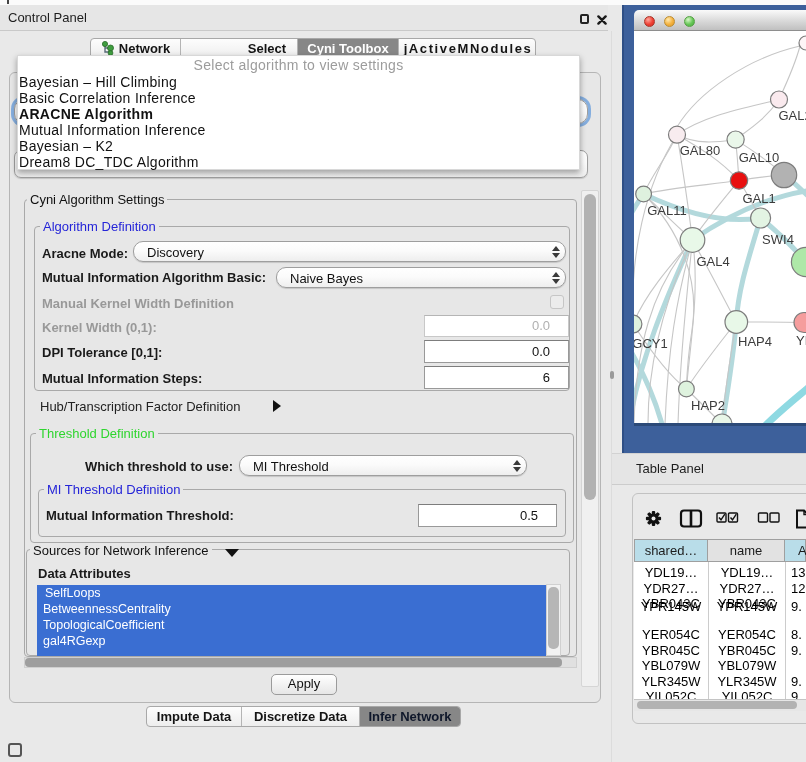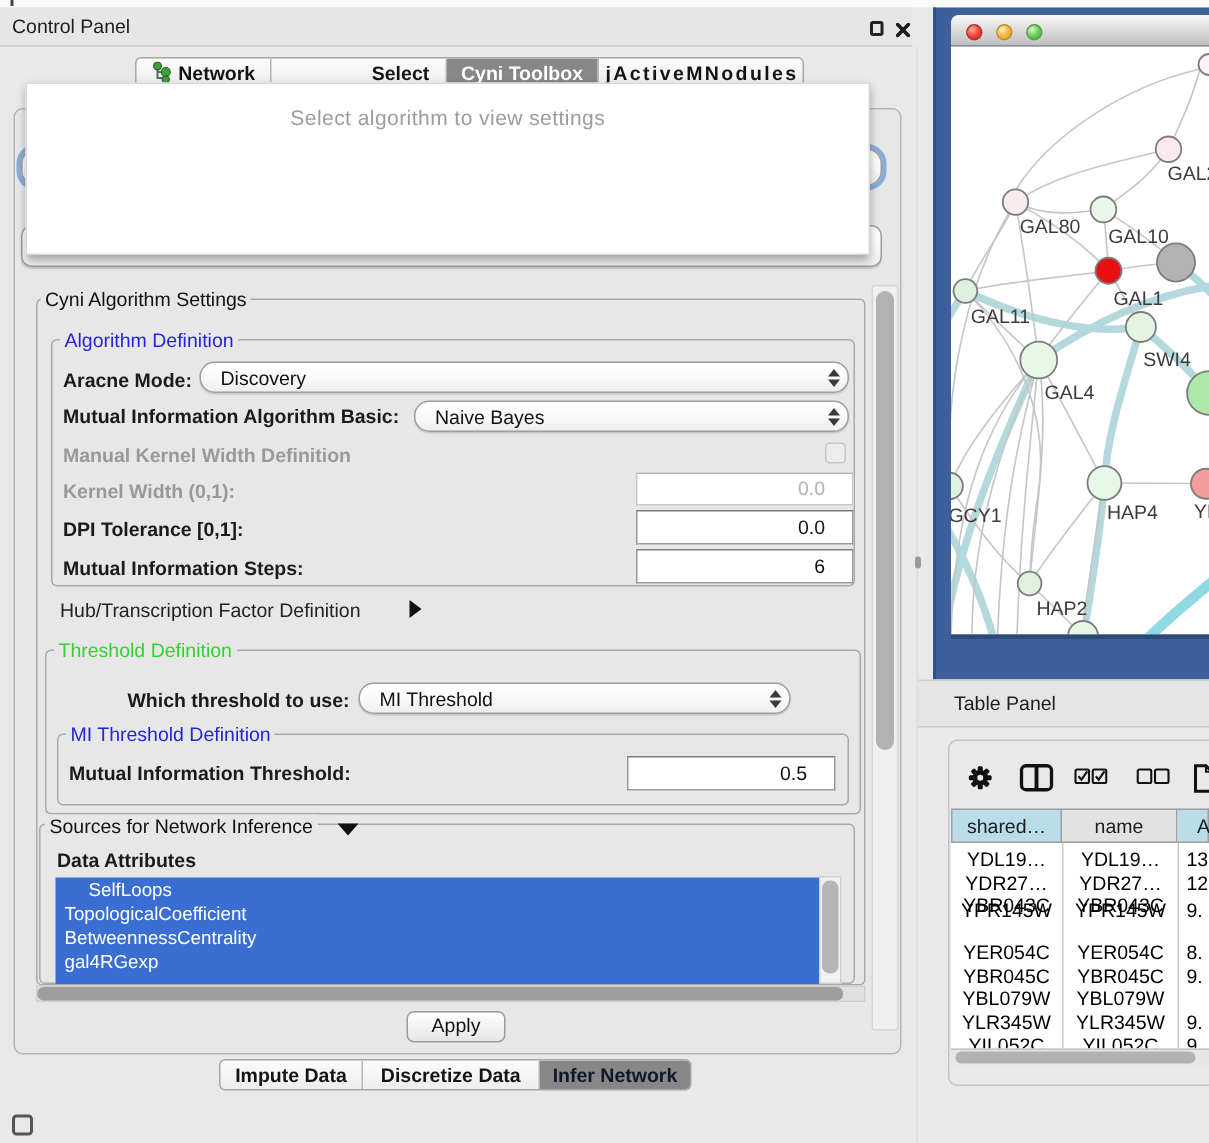--- a/index.html
+++ b/index.html
@@ -110,42 +110,50 @@
 <div class="grp" style="left:38px;top:489px;width:528px;height:48px;"></div>
 <div class="glbl" style="left:44px;top:482px;color:#2525d8;">MI Threshold Definition</div>
 <div class="lbl" style="left:46px;top:508px;">Mutual Information Threshold:</div>
 <div class="tf" style="left:418px;top:504px;width:139px;height:23px;line-height:21px;">0.5</div>
 
 <div class="grp" style="left:26px;top:549px;width:544px;height:107px;"></div>
 <div class="glbl" style="left:30px;top:543px;color:#111;">Sources for Network Inference</div>
 <div class="abs" style="left:225px;top:549px;width:0;height:0;border-left:7px solid transparent;border-right:7px solid transparent;border-top:8px solid #111;"></div>
 <div class="lbl" style="left:38px;top:566px;">Data Attributes</div>
 <div class="abs" style="left:37px;top:585px;width:509px;height:71px;background:#3a6ed2;color:#fff;font-size:12.5px;overflow:hidden;">
-  <div style="padding-left:22px;height:16px;line-height:16px;">SelfLoops</div>
+  <div style="padding-left:8px;height:16px;line-height:16px;">SelfLoops</div>
+  <div style="padding-left:6px;height:16px;line-height:16px;">BetweennessCentrality</div>
   <div style="padding-left:6px;height:16px;line-height:16px;">TopologicalCoefficient</div>
-  <div style="padding-left:6px;height:16px;line-height:16px;">BetweennessCentrality</div>
   <div style="padding-left:6px;height:16px;line-height:16px;">gal4RGexp</div>
 </div>
 <div class="abs" style="left:546px;top:584px;width:15px;height:72px;background:#f2f2f2;border:1px solid #d0d0d0;"></div>
 <div class="abs" style="left:548px;top:587px;width:11px;height:62px;background:#b6b6b6;border-radius:5px;"></div>
 
 <div class="abs" style="left:24px;top:657px;width:553px;height:11px;background:#e0e0e0;border:1px solid #cfcfcf;"></div>
 <div class="abs" style="left:25px;top:658px;width:537px;height:9px;background:#9e9e9e;border-radius:4px;"></div>
 
 <div class="abs" style="left:271px;top:674px;width:66px;height:21px;border:1px solid #9b9b9b;border-radius:5px;background:linear-gradient(180deg,#ffffff,#e6e6e6);font-size:13px;color:#111;text-align:center;line-height:18px;">Apply</div>
 
 <div class="seg" style="left:146px;top:706px;height:21px;">
   <div style="width:95px;">Impute Data</div>
   <div style="width:118px;">Discretize Data</div>
   <div class="selb" style="width:100px;">Infer Network</div>
 </div>
 <div class="abs" style="left:8px;top:743px;width:14px;height:14px;border:2px solid #555;border-radius:3px;"></div>
 
 <div class="abs" style="left:17px;top:55px;width:563px;height:115px;background:#ffffff;border:1px solid #d8d8d8;box-shadow:0 3px 6px rgba(0,0,0,0.35);z-index:50;">
-  <div style="text-align:center;font-size:14px;color:#9c9c9c;height:17px;line-height:17px;margin-top:14px;letter-spacing:0.3px;">Select algorithm to view settings</div>
+  <div style="text-align:center;font-size:14px;color:#9c9c9c;height:17px;line-height:17px;margin-top:1px;letter-spacing:0.3px;">Select algorithm to view settings</div>
+  <div style="font-size:14px;color:#111;padding-left:1px;letter-spacing:0.3px;">
+    <div style="height:16px;line-height:16px;">Bayesian – Hill Climbing</div>
+    <div style="height:16px;line-height:16px;">Basic Correlation Inference</div>
+    <div style="height:16px;line-height:16px;font-weight:bold;">ARACNE Algorithm</div>
+    <div style="height:16px;line-height:16px;">Mutual Information Inference</div>
+    <div style="height:16px;line-height:16px;">Bayesian – K2</div>
+    <div style="height:16px;line-height:16px;">Dream8 DC_TDC Algorithm</div>
+  </div>
 </div>
 
 <div class="abs" style="left:622px;top:5px;width:190px;height:448px;background:#3d609b;border-left:2px solid #2f4f85;"></div>
 <div class="abs" style="left:634px;top:10px;width:172px;height:21px;background:linear-gradient(180deg,#fafafa 0%,#d9d9d9 55%,#c0c0c0 100%);border-bottom:1px solid #8e8e8e;border-top-left-radius:5px;"></div>
 <div class="abs" style="left:643.5px;top:16px;width:11px;height:11px;border-radius:50%;background:radial-gradient(circle at 35% 30%, #ffa79d 0%, #ee4034 55%, #d42c22 100%);border:1px solid #a83428;"></div>
 <div class="abs" style="left:663.5px;top:16px;width:11px;height:11px;border-radius:50%;background:radial-gradient(circle at 35% 30%, #ffeab0 0%, #f4b13e 55%, #e09a28 100%);border:1px solid #bd8d30;"></div>
 <div class="abs" style="left:683.5px;top:16px;width:11px;height:11px;border-radius:50%;background:radial-gradient(circle at 35% 30%, #d8f7c8 0%, #66c656 55%, #4aac3e 100%);border:1px solid #55a044;"></div>
 <div class="abs" style="left:634px;top:31px;width:172px;height:392px;background:#fff;overflow:hidden;" id="netcanvas">
 <svg width="172" height="392" viewBox="634 31 172 392" style="position:absolute;left:0;top:0;">
  <g fill="none" stroke="#abd5d9" stroke-width="5" stroke-linecap="round" opacity="0.9">

